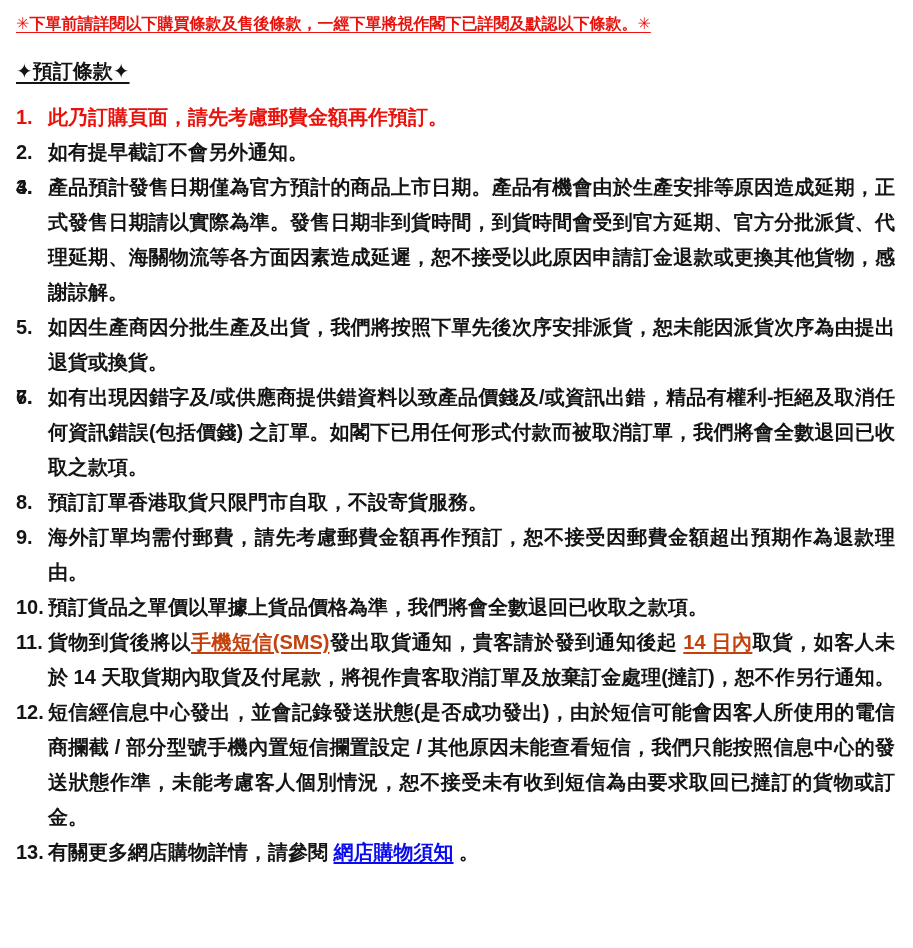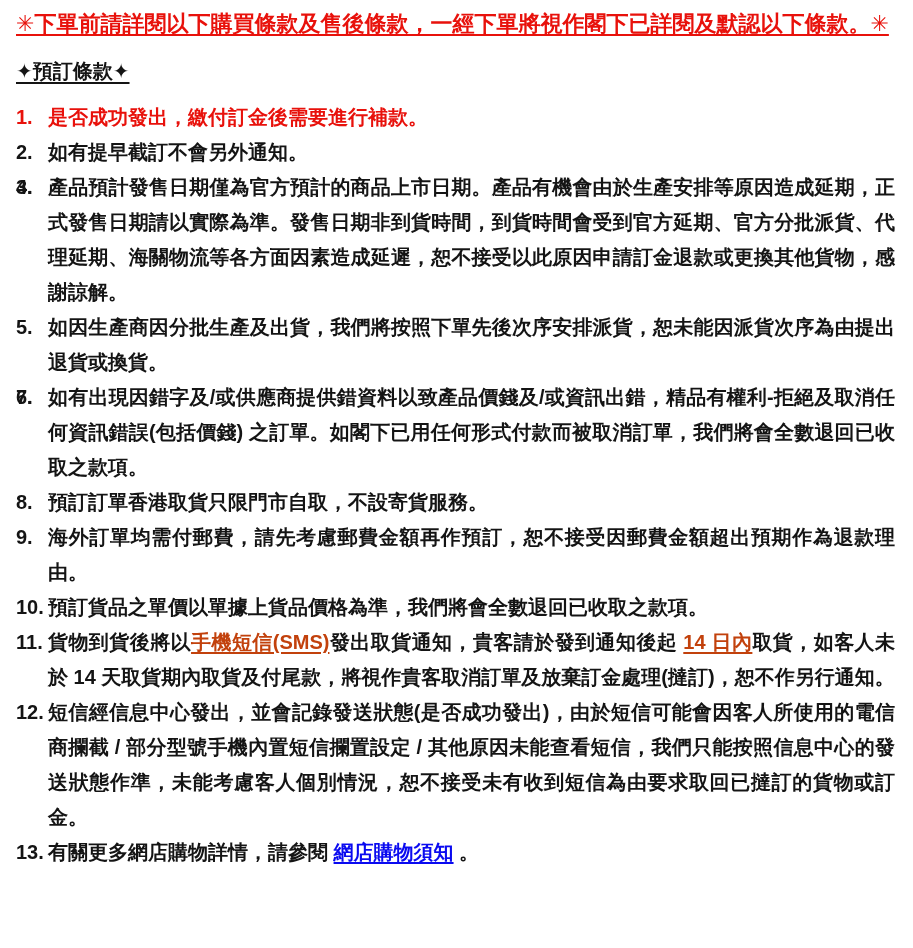--- a/index.html
+++ b/index.html
@@ -11,21 +11,21 @@
     padding:6px 18px 10px 16px;
     font-family:"Liberation Sans","DejaVu Sans",sans-serif;
     font-weight:700;
     color:#141414;
     font-size:20px;
     line-height:35px;
     -webkit-font-smoothing:antialiased;
   }
   .notice{
     color:#e8110b;
-    font-size:22px;
+    font-size:16px;
     line-height:36px;
     text-decoration:underline;
     text-underline-offset:3px;
     margin:0 0 12px 0;
   }
   .section-title{
     margin:0 0 11px 0;
   }
   .section-title span{
     text-decoration:underline;
@@ -65,21 +65,21 @@
   <div class="notice">✳下單前請詳閱以下購買條款及售後條款，一經下單將視作閣下已詳閱及默認以下條款。✳</div>
 
   <div class="section-title">
     <span>✦預訂條款✦</span>
   </div>
 
   <div class="terms">
 
     <div class="item red">
       <span class="num">1.</span>
-      <span>是否成功發出，繳付訂金後需要進行補款。</span>
+      <span>此乃訂購頁面，請先考慮郵費金額再作預訂。</span>
     </div>
 
     <div class="item">
       <span class="num">2.</span>
       <span>如有提早截訂不會另外通知。</span>
     </div>
 
     <div class="item">
       <span class="num">3.</span>
     </div>

